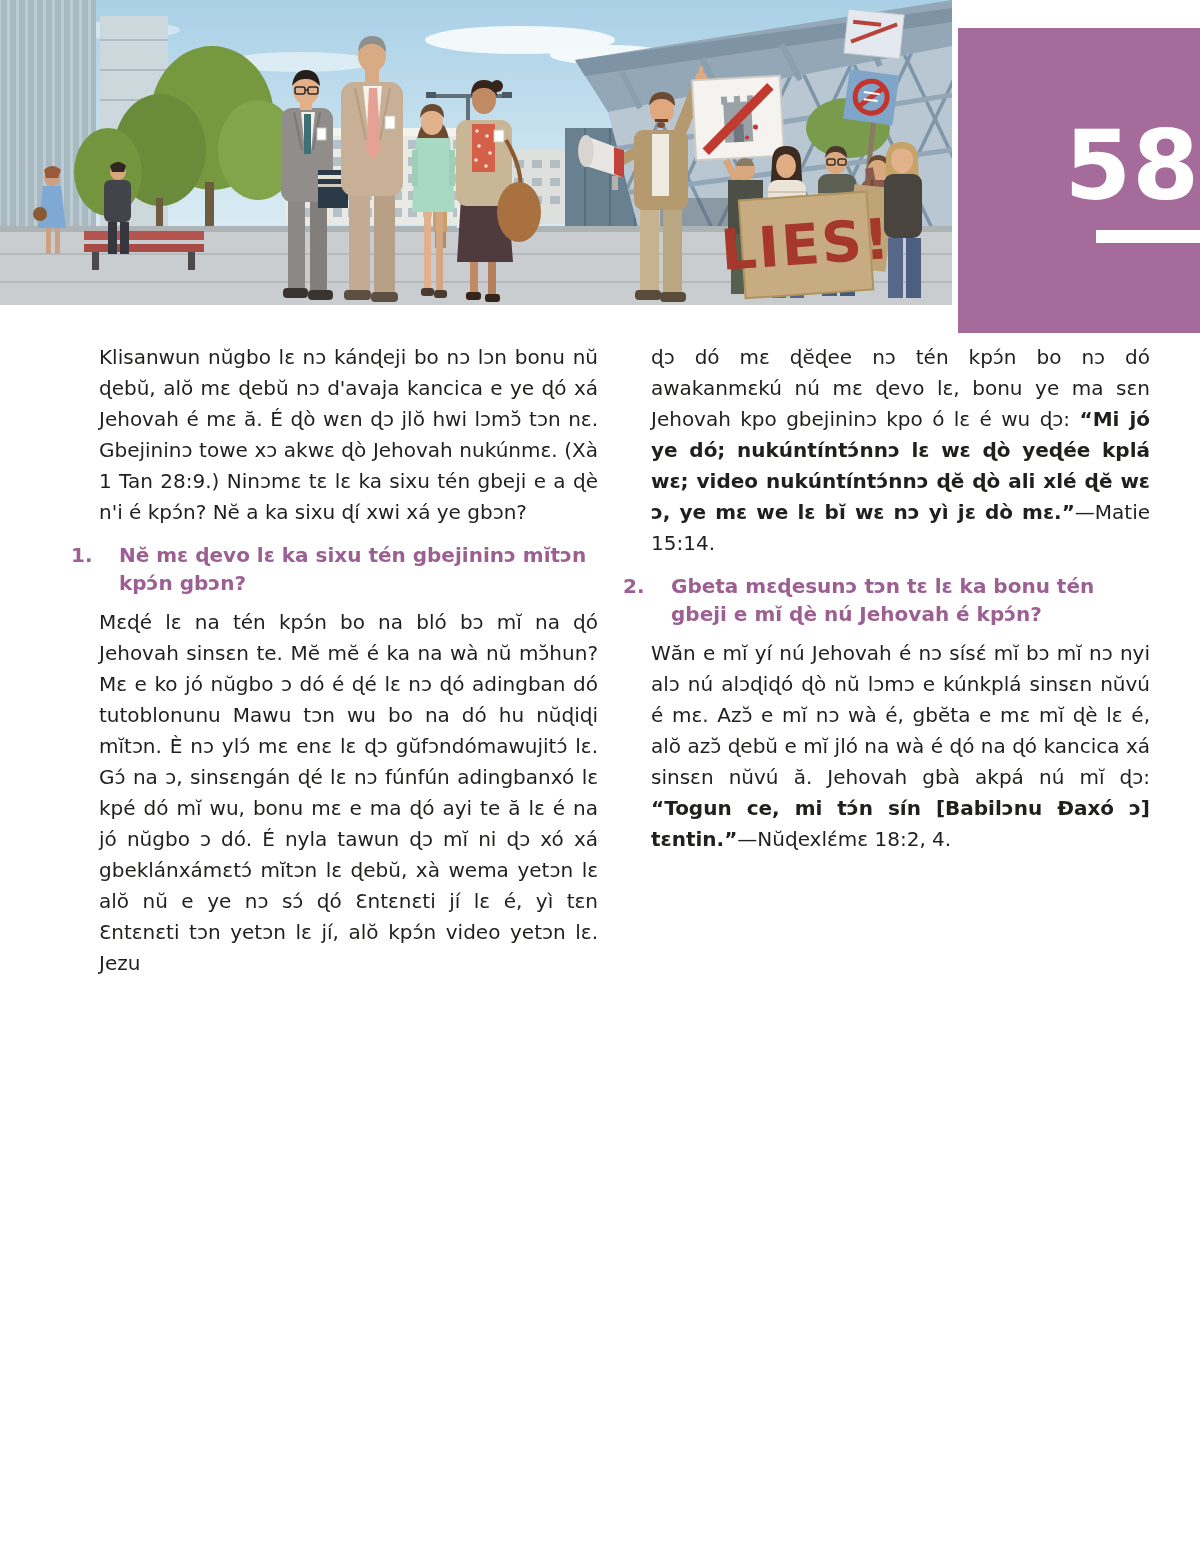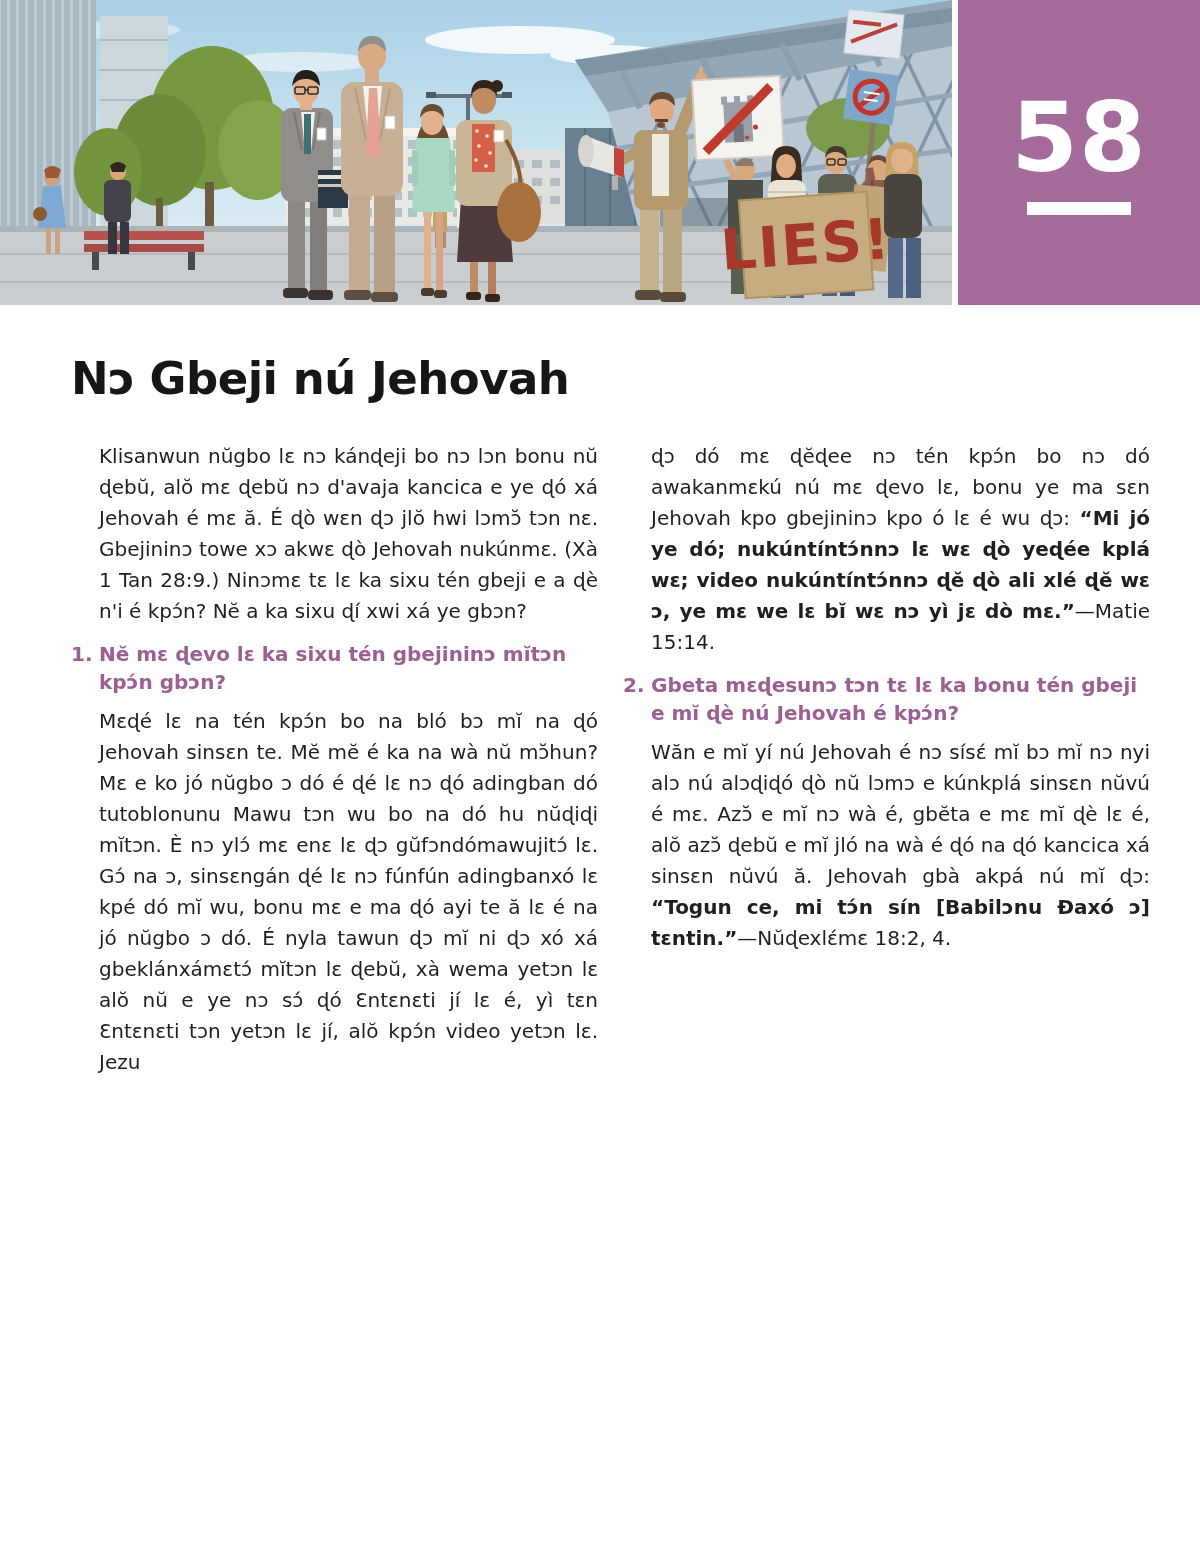--- a/index.html
+++ b/index.html
@@ -6,40 +6,40 @@
   .page{
     width:1200px;height:1543px;background:#ffffff;position:relative;
     font-family:"DejaVu Sans","Liberation Sans",sans-serif;color:#1f1f1d;
     margin:0 auto;overflow:hidden;
   }
   .header{display:flex;height:305px;}
   .photo{width:952px;height:305px;flex:none;margin-right:6px;background:#cfe3ee;}
   .photo svg{display:block;width:100%;height:100%;}
   .lesson-badge{
     flex:1;height:305px;background:#a56c9b;
-    display:flex;flex-direction:column;align-items:center;justify-content:center;
+    display:flex;flex-direction:column;align-items:flex-end;justify-content:center;margin-top:28px;
   }
   .lesson-number{color:#fff;font-size:96px;font-weight:bold;line-height:1;letter-spacing:1px;}
   .lesson-underline{width:104px;height:13px;background:#fff;margin-top:16px;}
   h1.title{
     margin:49px 0 0 71px;font-size:45px;line-height:1.1;font-weight:bold;
     color:#161614;letter-spacing:-0.5px;
   }
   .columns{display:flex;gap:25px;padding:0 50px 0 71px;margin-top:37px;justify-content:space-between;}
   .col{width:527px;flex:none;}
   p.body{
     font-size:20px;line-height:31px;text-align:justify;color:#1f1f1d;
     margin:0 0 13px 28px;
   }
   .question{
     display:flex;color:#9c5f93;font-weight:bold;font-size:20px;line-height:28px;
     margin:0 0 10px 0;
   }
   .qnum{width:28px;flex:none;}
-  .qtext{flex:1;}
+  .qtext{flex:1;margin-left:20px;}
   p.body b{font-weight:bold;}
 </style>
 </head>
 <body>
 
 <div class="page">
 
   <div class="header">
     <div class="photo">
       <svg viewBox="0 0 952 305" preserveAspectRatio="none">
@@ -415,21 +415,20 @@
         </g>
       </svg>
     </div>
 
     <div class="lesson-badge">
       <div class="lesson-number">58</div>
       <div class="lesson-underline"></div>
     </div>
   </div>
 
-  <h1 class="title">Nɔ Gbeji nú Jehovah</h1>
 
   <div class="columns">
     <div class="col">
       <p class="body">Klisanwun nŭgbo lɛ nɔ kánɖeji bo nɔ lɔn bonu nŭ ɖebŭ, alŏ mɛ ɖebŭ nɔ d'avaja kancica e ye ɖó xá Jehovah é mɛ ă. É ɖò wɛn ɖɔ jlŏ hwi lɔmɔ̆ tɔn nɛ. Gbejininɔ towe xɔ akwɛ ɖò Jehovah nukúnmɛ. (Xà 1 Tan 28:9.) Ninɔmɛ tɛ lɛ ka sixu tén gbeji e a ɖè n'i é kpɔ́n? Nĕ a ka sixu ɖí xwi xá ye gbɔn?</p>
       <div class="question">
         <span class="qnum">1.</span>
         <span class="qtext">Nĕ mɛ ɖevo lɛ ka sixu tén gbejininɔ mĭtɔn kpɔ́n gbɔn?</span>
       </div>
       <p class="body">Mɛɖé lɛ na tén kpɔ́n bo na bló bɔ mĭ na ɖó Jehovah sinsɛn te. Mĕ mĕ é ka na wà nŭ mɔ̆hun? Mɛ e ko jó nŭgbo ɔ dó é ɖé lɛ nɔ ɖó adingban dó tutoblonunu Mawu tɔn wu bo na dó hu nŭɖiɖi mĭtɔn. È nɔ ylɔ́ mɛ enɛ lɛ ɖɔ gŭfɔndómawujitɔ́ lɛ. Gɔ́ na ɔ, sinsɛngán ɖé lɛ nɔ fúnfún adingbanxó lɛ kpé dó mĭ wu, bonu mɛ e ma ɖó ayi te ă lɛ é na jó nŭgbo ɔ dó. É nyla tawun ɖɔ mĭ ni ɖɔ xó xá gbeklánxámɛtɔ́ mĭtɔn lɛ ɖebŭ, xà wema yetɔn lɛ alŏ nŭ e ye nɔ sɔ́ ɖó Ɛntɛnɛti jí lɛ é, yì tɛn Ɛntɛnɛti tɔn yetɔn lɛ jí, alŏ kpɔ́n video yetɔn lɛ. Jezu</p>
     </div>

